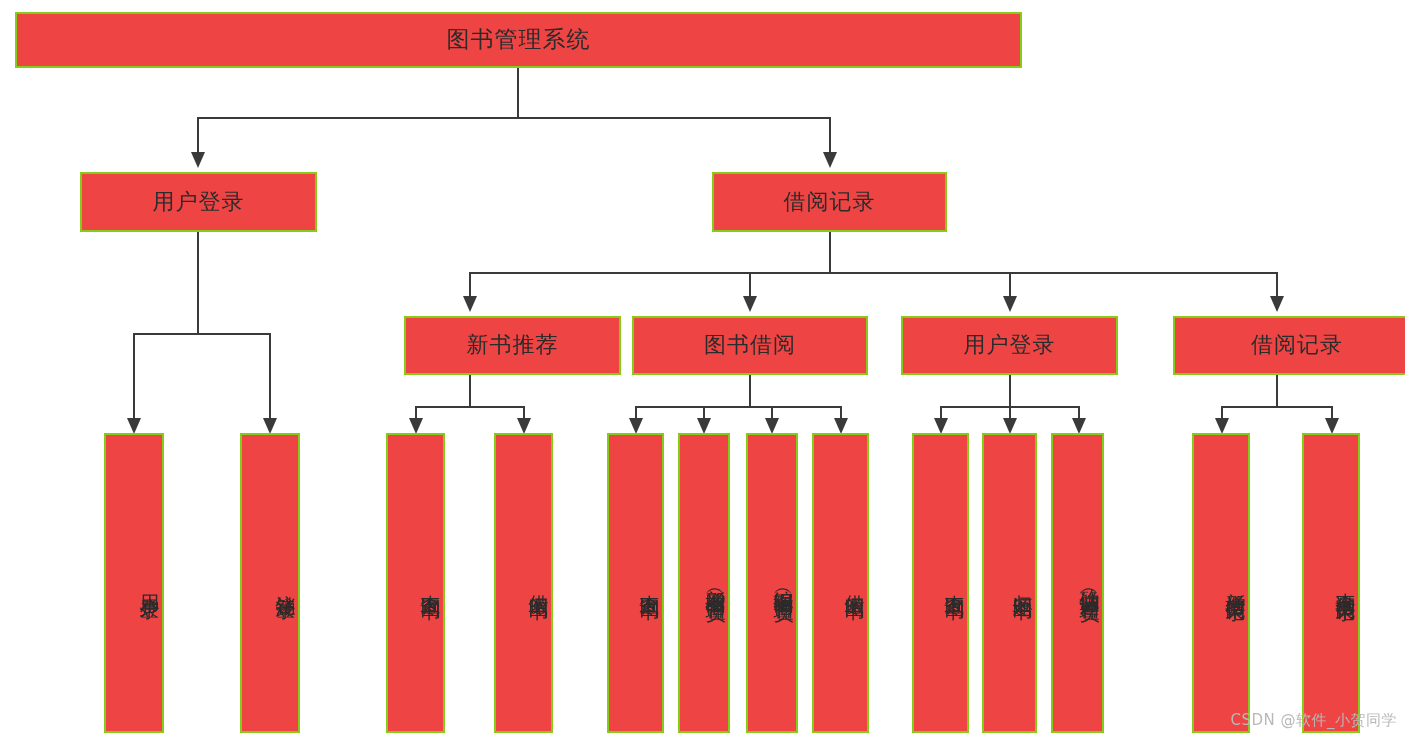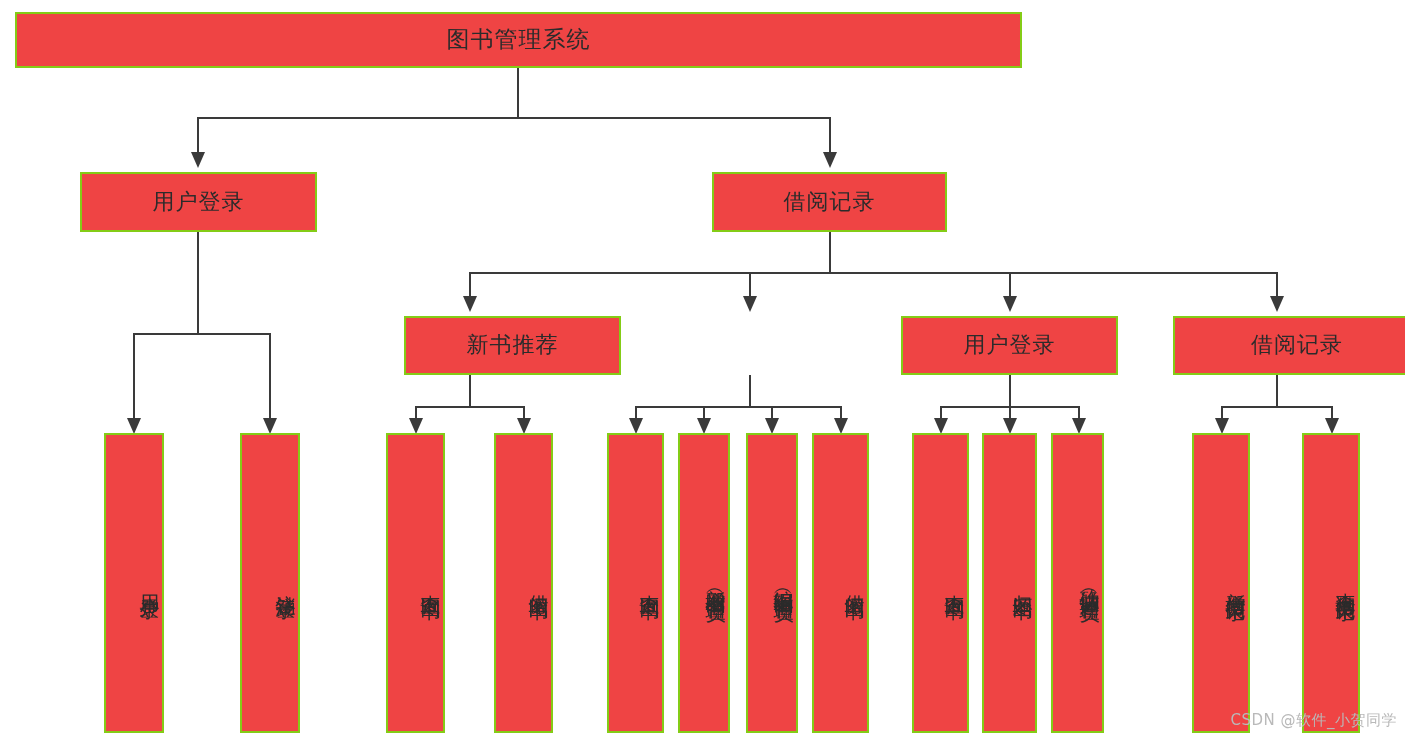--- a/index.html
+++ b/index.html
@@ -113,20 +113,23 @@
   <div class="ln vln" style="left:749px;top:272px;height:26px;"></div>
   <div class="arrow" style="left:743px;top:296px;"></div>
   <div class="ln vln" style="left:1009px;top:272px;height:26px;"></div>
   <div class="arrow" style="left:1003px;top:296px;"></div>
   <div class="ln vln" style="left:1276px;top:272px;height:26px;"></div>
   <div class="arrow" style="left:1270px;top:296px;"></div>
 
   <div class="node horiz" style="left:361px;top:316px;width:217px;height:59px;margin-left:43px;">
     <span>新书推荐</span>
   </div>
+  <div class="node horiz" style="left:632px;top:316px;width:236px;height:59px;">
+    <span>图书借阅</span>
+  </div>
   <div class="node horiz" style="left:901px;top:316px;width:217px;height:59px;">
     <span>用户登录</span>
   </div>
   <div class="node horiz" style="left:1173px;top:316px;width:248px;height:59px;">
     <span>借阅记录</span>
   </div>
 
   <div class="ln vln" style="left:469px;top:375px;height:32px;"></div>
   <div class="ln hln" style="left:416px;top:406px;width:108px;"></div>
   <div class="ln vln" style="left:415px;top:406px;height:14px;"></div>

